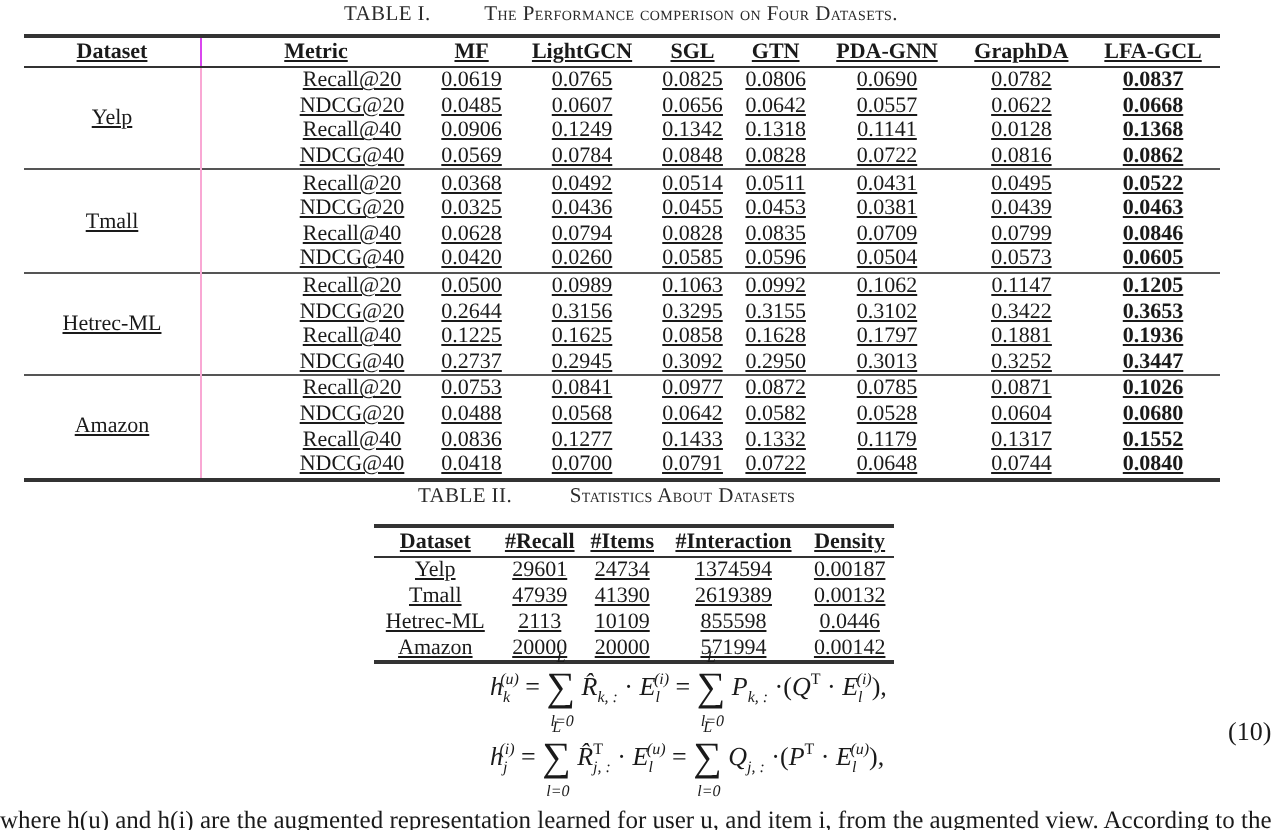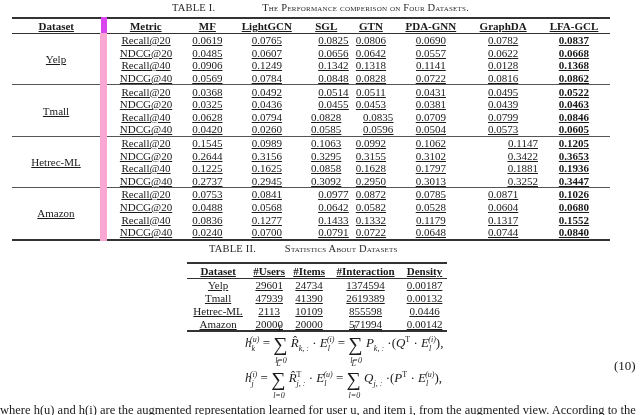--- a/index.html
+++ b/index.html
@@ -8,47 +8,47 @@
   .caption { position:absolute; font-size:10.5px; letter-spacing:0.2px; color:#2a2a2a; white-space:nowrap; }
   .caption .label { display:inline-block; }
   .caption .title { display:inline-block; font-variant:small-caps; }
   table { border-collapse:collapse; position:absolute; font-size:11px;text-decoration:underline; }
   td, th { padding:0; text-align:center; white-space:nowrap; }
   #perf { left:12px; top:17px; width:598px; border-top:2.5px solid #333; border-bottom:2.5px solid #333; }
   #perf th { font-weight:bold; height:14px; border-bottom:1.5px solid #333; font-size:11px; }
   #perf td { height:12.6px; line-height:12px; }
   #perf tr.group-start td { border-top:1.5px solid #555; }
   #perf td.ds { width:88px; }
-  #perf td.metric { width:78px; border-left:7px solid #f9a8d4; }
-  .ul { text-decoration:underline;text-align:right; }
+  #perf td.metric { width:78px; border-left:1px solid #f9a8d4;padding-left:36px; }
+  .ul { text-decoration:underline; }
   .bold { font-weight:bold; }
   #stats { left:187px; top:262px; width:260px; border-top:2.5px solid #333; border-bottom:2.5px solid #333; font-size:11px; }
   #stats th { font-weight:bold; height:14px; border-bottom:1.5px solid #333; }
   #stats td { height:12.8px; line-height:12px; }
   .eq { position:absolute; font-size:13px; font-style:italic; white-space:nowrap; }
   .eq .sum { font-style:normal; font-size:20px; display:inline-block; position:relative; vertical-align:middle; }
   .eq .sum .up { position:absolute; top:-9px; left:5px; font-size:8px; font-style:italic; }
   .eq .sum .lo { position:absolute; bottom:-9px; left:2px; font-size:8px; font-style:italic; }
   .eq sup, .eq sub { font-size:8px; }
   .eqnum { position:absolute; left:614px; top:358px; font-size:13px; }
   .bodytext { position:absolute; left:0; top:403px; font-size:12.5px; white-space:nowrap; }
 </style>
 </head>
 <body>
 
 <div class="caption" style="left:172px; top:2px;">
   <span class="label">TABLE I.</span>
-  <span class="title" style="margin-left:44px;">The Performance comperison on Four Datasets.</span>
+  <span class="title" style="margin-left:24px;">The Performance comperison on Four Datasets.</span>
 </div>
 
 <table id="perf">
   <thead>
     <tr>
       <th>Dataset</th>
-      <th style="border-left:6px solid #d946ef;text-align:center;">Metric</th>
+      <th style="border-left:1px solid #d946ef;text-align:center;">Metric</th>
       <th>MF</th>
       <th>LightGCN</th>
       <th>SGL</th>
       <th>GTN</th>
       <th>PDA-GNN</th>
       <th>GraphDA</th>
       <th>LFA-GCL</th>
     </tr>
   </thead>
   <tbody id="perf-body">
@@ -130,21 +130,21 @@
         <td>0.0260</td>
         <td>0.0585</td>
         <td class="ul">0.0596</td>
         <td>0.0504</td>
         <td>0.0573</td>
         <td class="bold">0.0605</td>
       </tr>
       <tr class="group-start">
         <td class="ds" rowspan="4">Hetrec-ML</td>
         <td class="metric">Recall@20</td>
-        <td>0.1545</td>
+        <td>0.0500</td>
         <td>0.0989</td>
         <td>0.1063</td>
         <td>0.0992</td>
         <td>0.1062</td>
         <td class="ul">0.1147</td>
         <td class="bold">0.1205</td>
       </tr>
       <tr>
         <td class="metric">NDCG@20</td>
         <td>0.2644</td>
@@ -201,41 +201,41 @@
         <td>0.0836</td>
         <td>0.1277</td>
         <td class="ul">0.1433</td>
         <td>0.1332</td>
         <td>0.1179</td>
         <td>0.1317</td>
         <td class="bold">0.1552</td>
       </tr>
       <tr>
         <td class="metric">NDCG@40</td>
-        <td>0.0240</td>
+        <td>0.0418</td>
         <td>0.0700</td>
         <td class="ul">0.0791</td>
         <td>0.0722</td>
         <td>0.0648</td>
         <td>0.0744</td>
         <td class="bold">0.0840</td>
       </tr>
     </tbody>
 </table>
 
 <div class="caption" style="left:209px; top:243px;">
   <span class="label">TABLE II.</span>
   <span class="title" style="margin-left:26px;">Statistics About Datasets</span>
 </div>
 
 <table id="stats">
   <thead>
     <tr>
       <th>Dataset</th>
-      <th>#Users</th>
+      <th>#Recall</th>
       <th>#Items</th>
       <th>#Interaction</th>
       <th>Density</th>
     </tr>
   </thead>
   <tbody id="stats-body">
       <tr>
         <td>Yelp</td>
         <td>29601</td>
         <td>24734</td>

